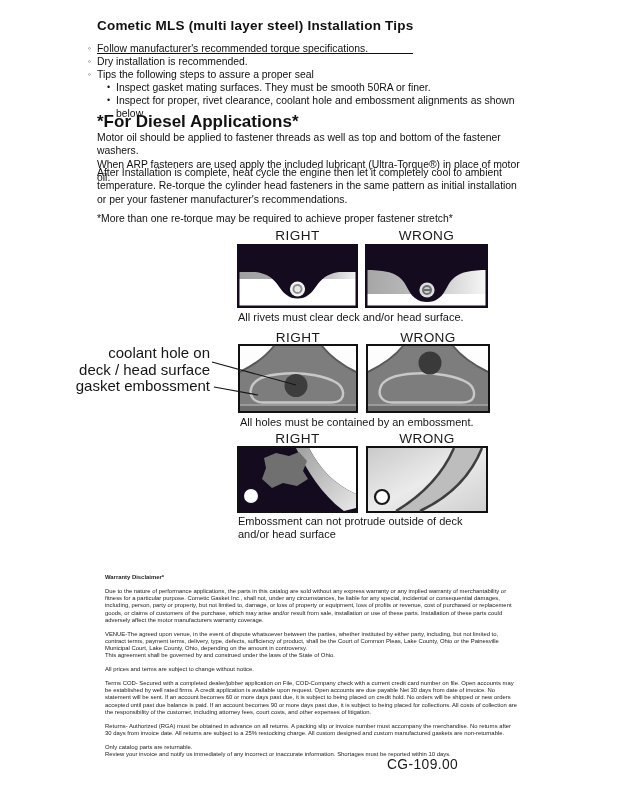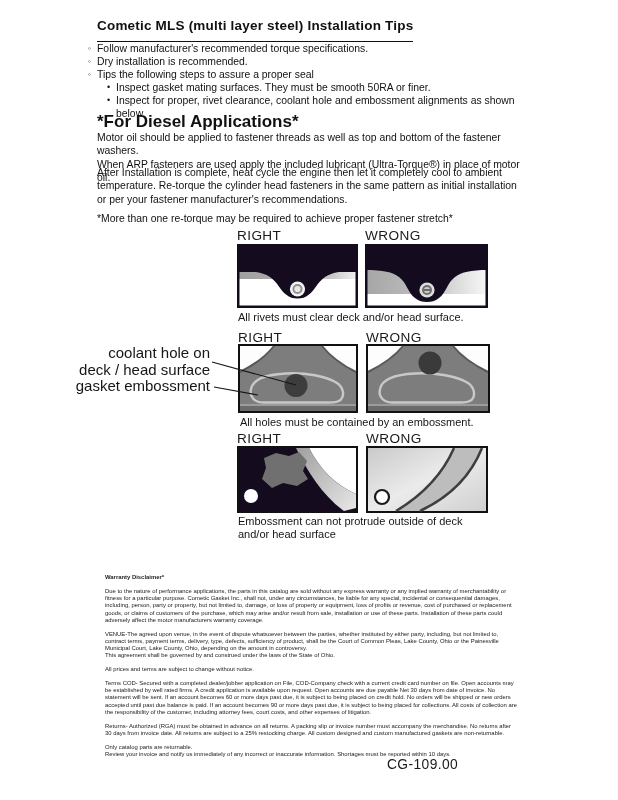--- a/index.html
+++ b/index.html
@@ -3,34 +3,34 @@
 <meta charset="utf-8">
 <style>
   html,body{margin:0;padding:0;background:#e9e9e9;}
   .page{
     position:relative;width:618px;height:800px;margin:0 auto;background:#ffffff;
     color:#111;font-family:"Liberation Sans",sans-serif;overflow:hidden;
   }
   .abs{position:absolute;}
   
   .title{left:97px;top:18px;font-size:13.5px;font-weight:bold;letter-spacing:.2px;}
-  .title .u{border-bottom:1.6px solid #111;padding-bottom:8px;display:inline-block;}
+  .title .u{border-bottom:1.6px solid #111;padding-bottom:20px;display:inline-block;}
   .tips{left:88px;top:42px;font-size:10.4px;line-height:13.1px;width:440px;}
   .tip-row{display:flex;}
   .tip-row .m{width:9px;flex:0 0 9px;font-size:8px;line-height:13.1px;}
   .tip-row.sub{margin-left:19px;}
   .tip-row.sub .m{font-size:9px;}
   
   .diesel-h{left:97px;top:112px;font-size:17px;font-weight:bold;}
   .body-p{left:97px;width:436px;font-size:10.4px;line-height:13.3px;white-space:pre-line;}
   .p1{top:131px;}
   .p2{top:166px;}
   .note{top:212px;}
   
-  .dg-label{font-size:13.6px;letter-spacing:.4px;color:#1a1a1a;}
+  .dg-label{font-size:13.6px;letter-spacing:.4px;color:#1a1a1a;text-align:center;}
   .cap{font-size:11px;line-height:12.6px;color:#161616;white-space:pre-line;}
   .ann{font-size:15px;line-height:17px;text-align:right;white-space:pre-line;color:#161616;}
   svg{display:block;}
   .leader{left:0;top:0;width:618px;height:800px;pointer-events:none;z-index:5;}
   
   .warranty{left:105px;top:574px;width:413px;font-size:5.9px;line-height:7.15px;color:#222;}
   .warranty .wh{font-weight:bold;margin:0 0 7px 0;}
   .warranty p{margin:0 0 6.8px 0;white-space:pre-line;}
   
   .code{left:387px;top:757px;font-size:13.8px;letter-spacing:.4px;color:#1a1a1a;}

